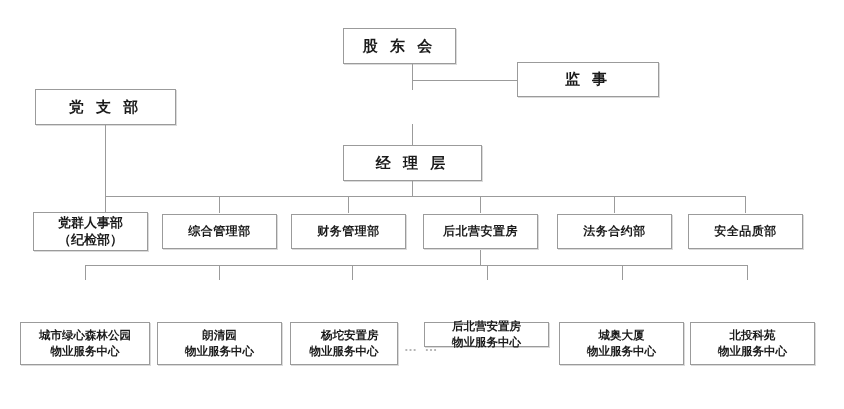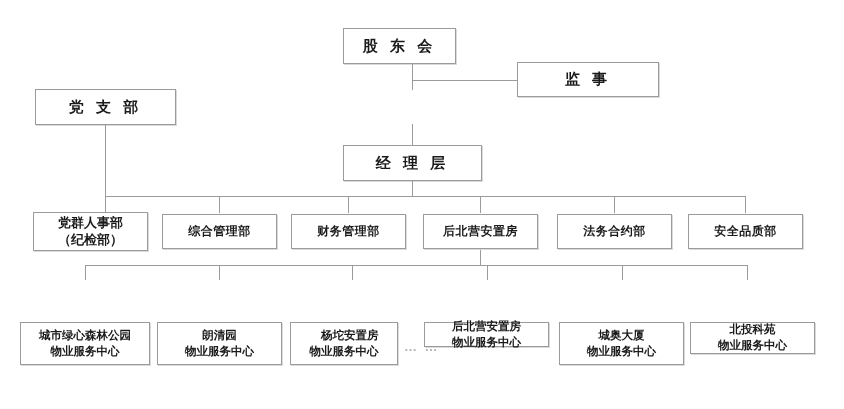--- a/index.html
+++ b/index.html
@@ -172,20 +172,20 @@
   <div class="node lvl-center" style="left:424px; top:280px; width:125px; height:25px;">
     <span class="label">后北营安置房
 物业服务中心</span>
   </div>
 
   <div class="node lvl-center" style="left:559px; top:280px; width:125px; height:43px;">
     <span class="label">城奥大厦
 物业服务中心</span>
   </div>
 
-  <div class="node lvl-center" style="left:690px; top:280px; width:125px; height:32px;">
+  <div class="node lvl-center" style="left:690px; top:280px; width:125px; height:43px;">
     <span class="label">北投科苑
 物业服务中心</span>
   </div>
 
   <div class="ellipsis" style="left:404px; top:339px;">… …</div>
 
 </div>
 
 </body></html>

